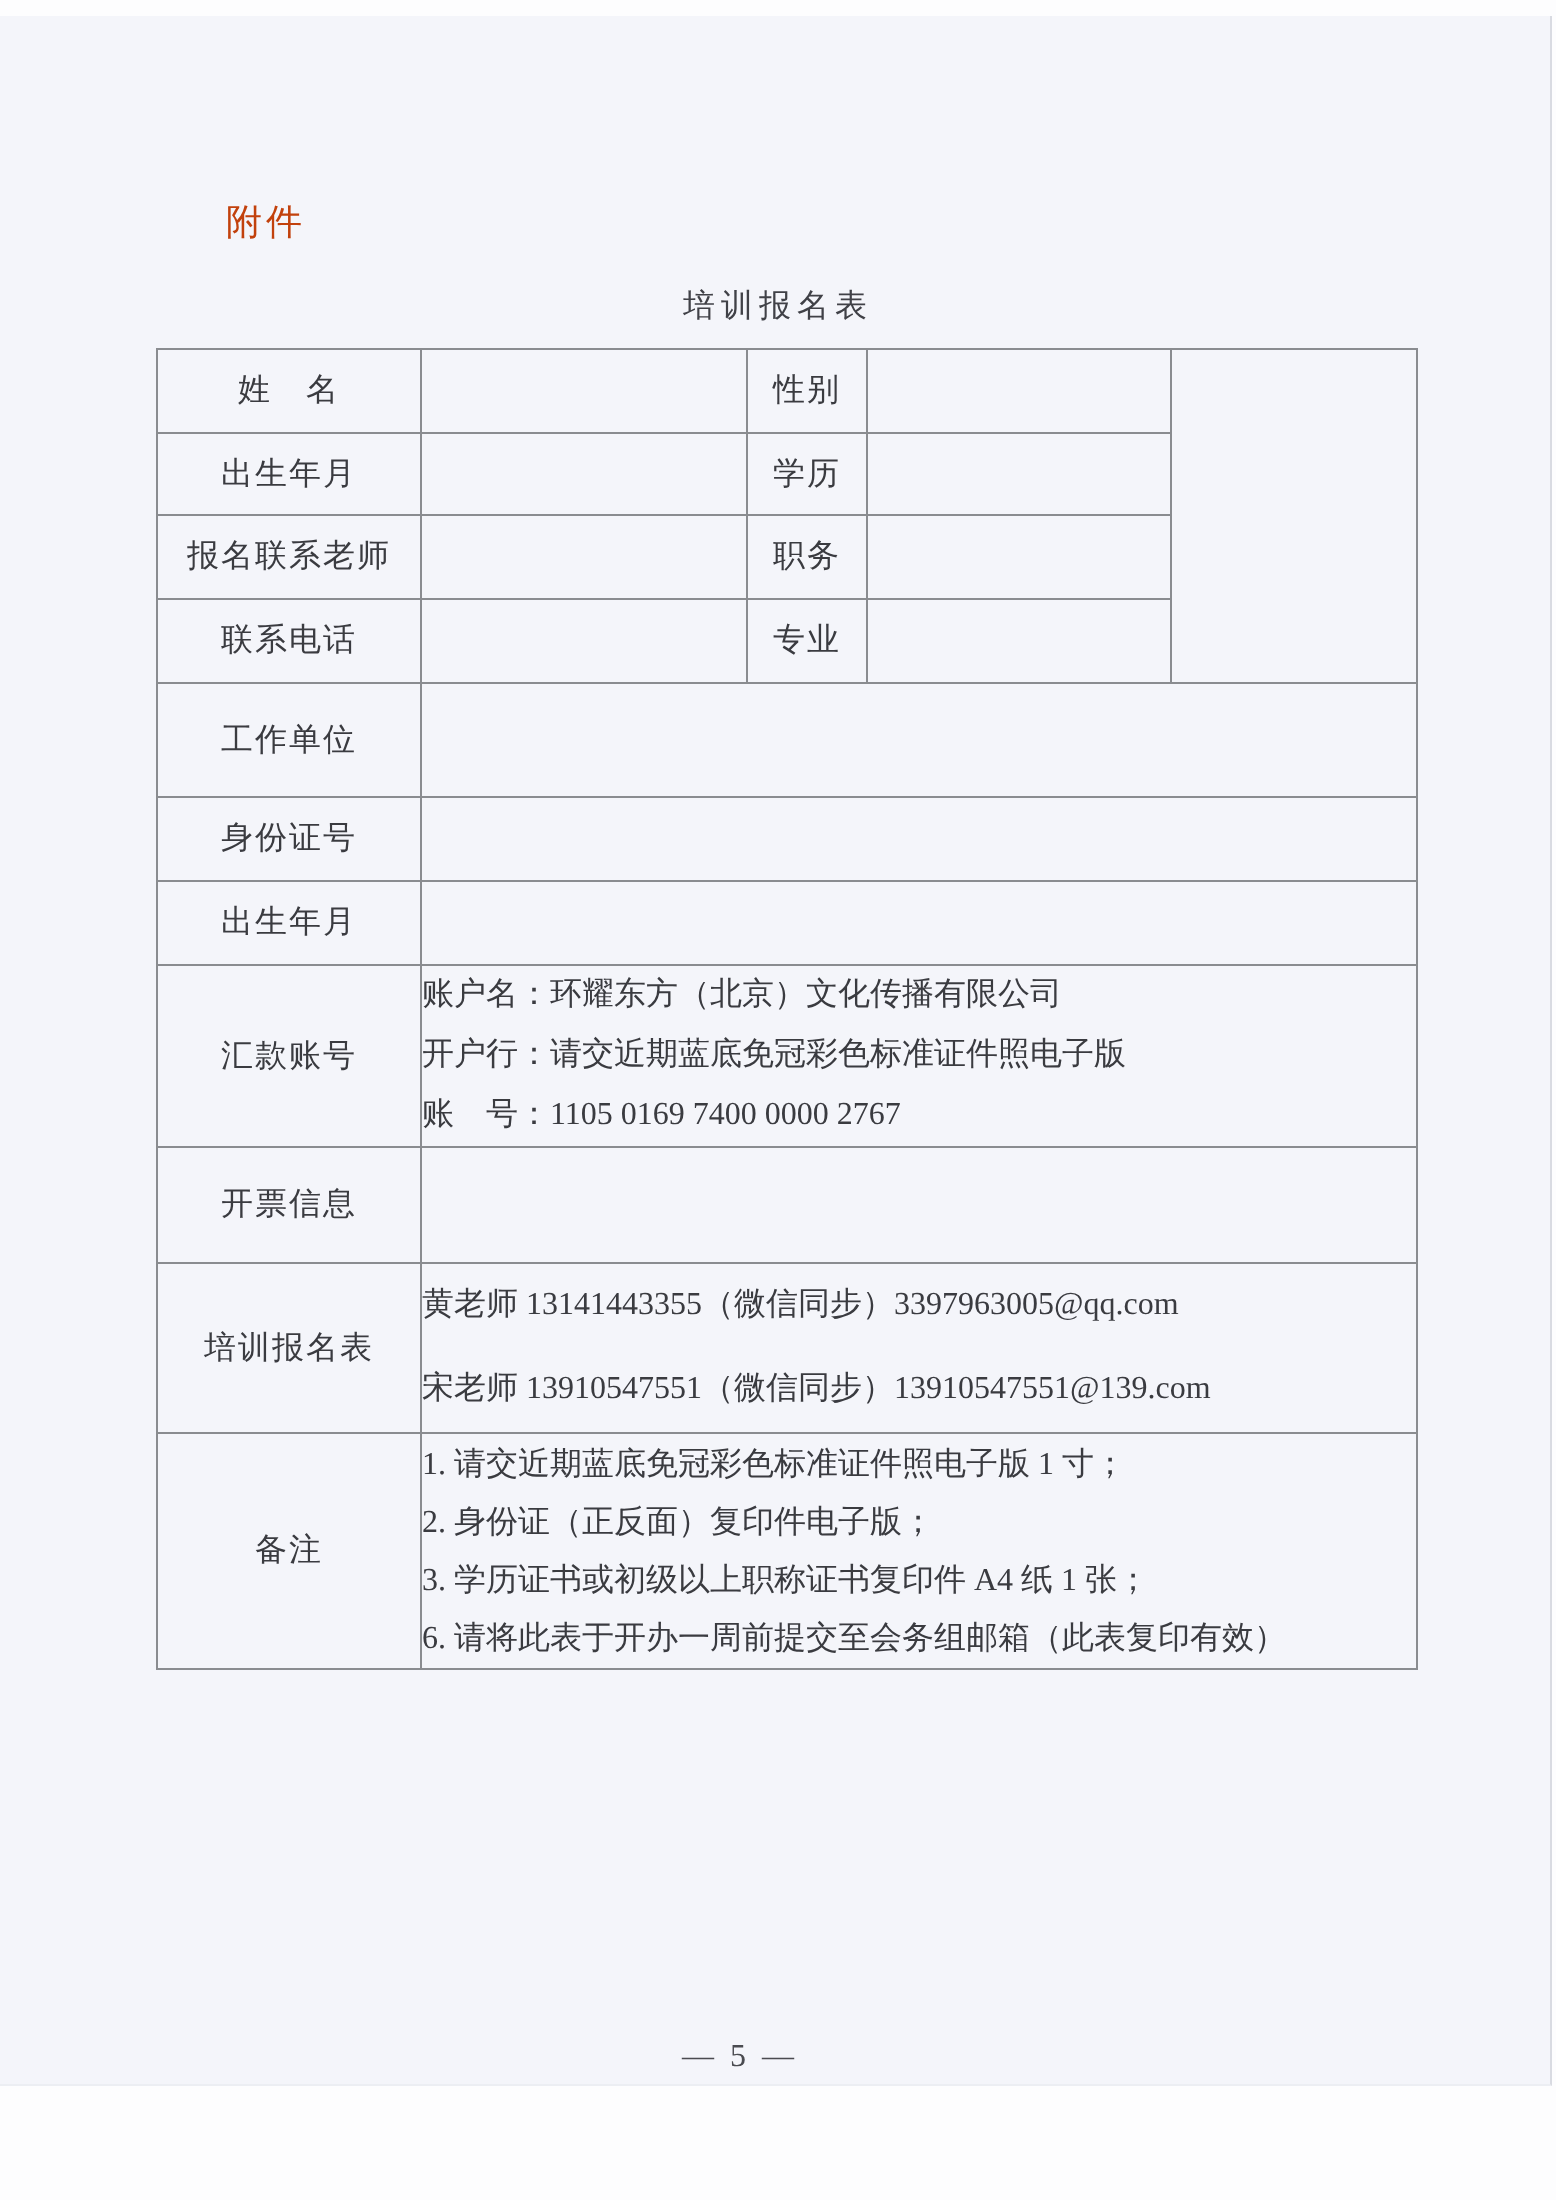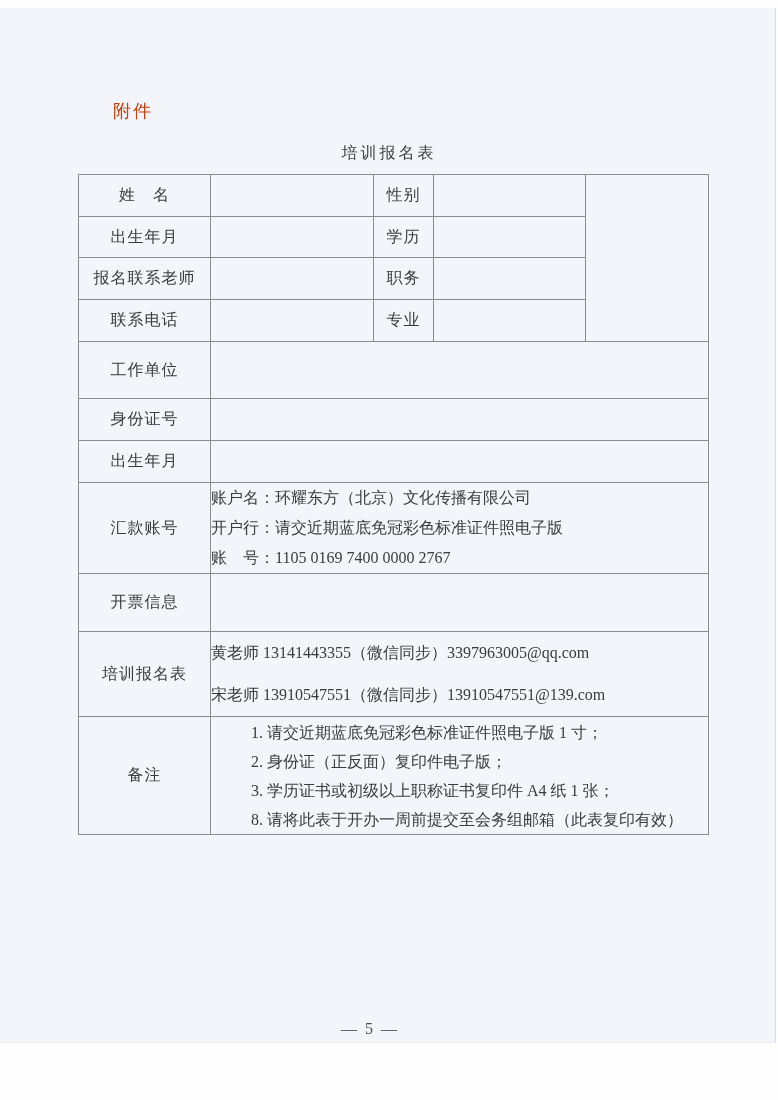--- a/index.html
+++ b/index.html
@@ -35,21 +35,21 @@
     overflow:hidden;
   }
   td.lbl{text-align:center;letter-spacing:1px;}
   td.val{}
   td.content{padding-left:12px;font-size:15.5px;}
   .r1{height:42px}.r2{height:41px}.r3{height:42px}.r4{height:42px}
   .r5{height:57px}.r6{height:42px}.r7{height:42px}
   .r8{height:90px}.r9{height:58px}.r10{height:84px}.r11{height:118px}
   .bank-line{line-height:30px;white-space:nowrap;}
   .contact-line{line-height:42px;white-space:nowrap;}
-  .remark-line{line-height:29px;white-space:nowrap;margin-left:40px;}
+  .remark-line{line-height:29px;white-space:nowrap;}
   .page-number{
     position:absolute;left:0;top:1020px;width:740px;
     text-align:center;font-size:16px;letter-spacing:2px;color:#4a4b50;
   }
 </style>
 </head>
 <body>
 
 <div class="paper"></div>
 
@@ -121,19 +121,19 @@
         <div class="contact-line">黄老师 13141443355（微信同步）3397963005@qq.com</div>
         <div class="contact-line">宋老师 13910547551（微信同步）13910547551@139.com</div>
       </td>
     </tr>
     <tr class="r11">
       <td class="lbl">备注</td>
       <td class="content" colspan="4">
         <div class="remark-line">1. 请交近期蓝底免冠彩色标准证件照电子版 1 寸；</div>
         <div class="remark-line">2. 身份证（正反面）复印件电子版；</div>
         <div class="remark-line">3. 学历证书或初级以上职称证书复印件 A4 纸 1 张；</div>
-        <div class="remark-line">8. 请将此表于开办一周前提交至会务组邮箱（此表复印有效）</div>
+        <div class="remark-line">6. 请将此表于开办一周前提交至会务组邮箱（此表复印有效）</div>
       </td>
     </tr>
   </tbody>
 </table>
 
 <div class="page-number">— 5 —</div>
 
 </body></html>

